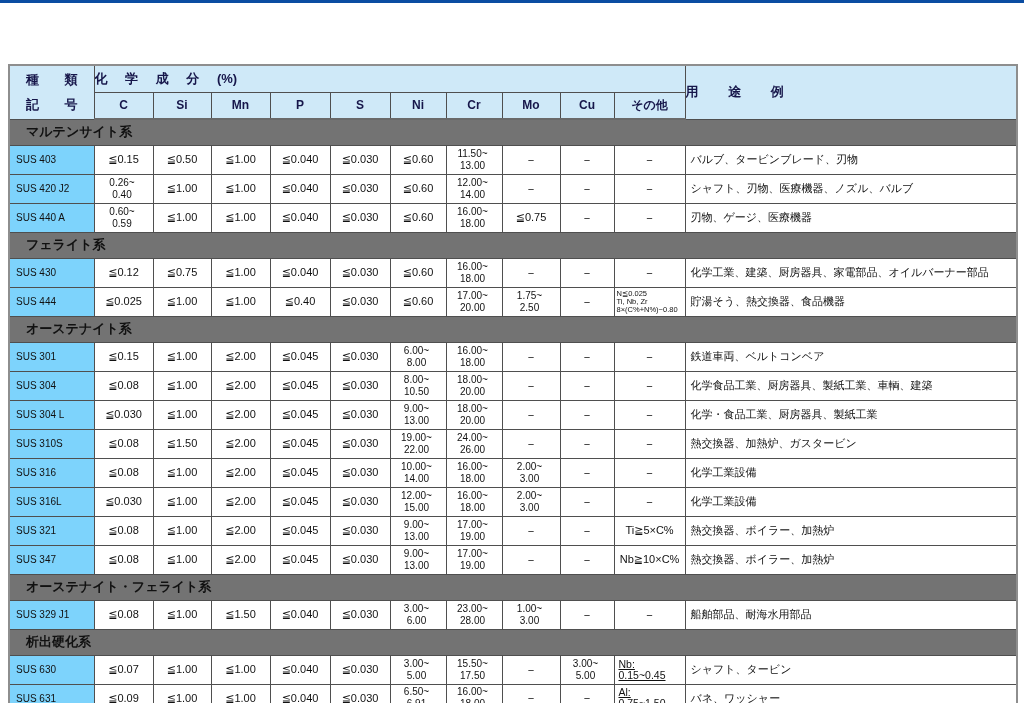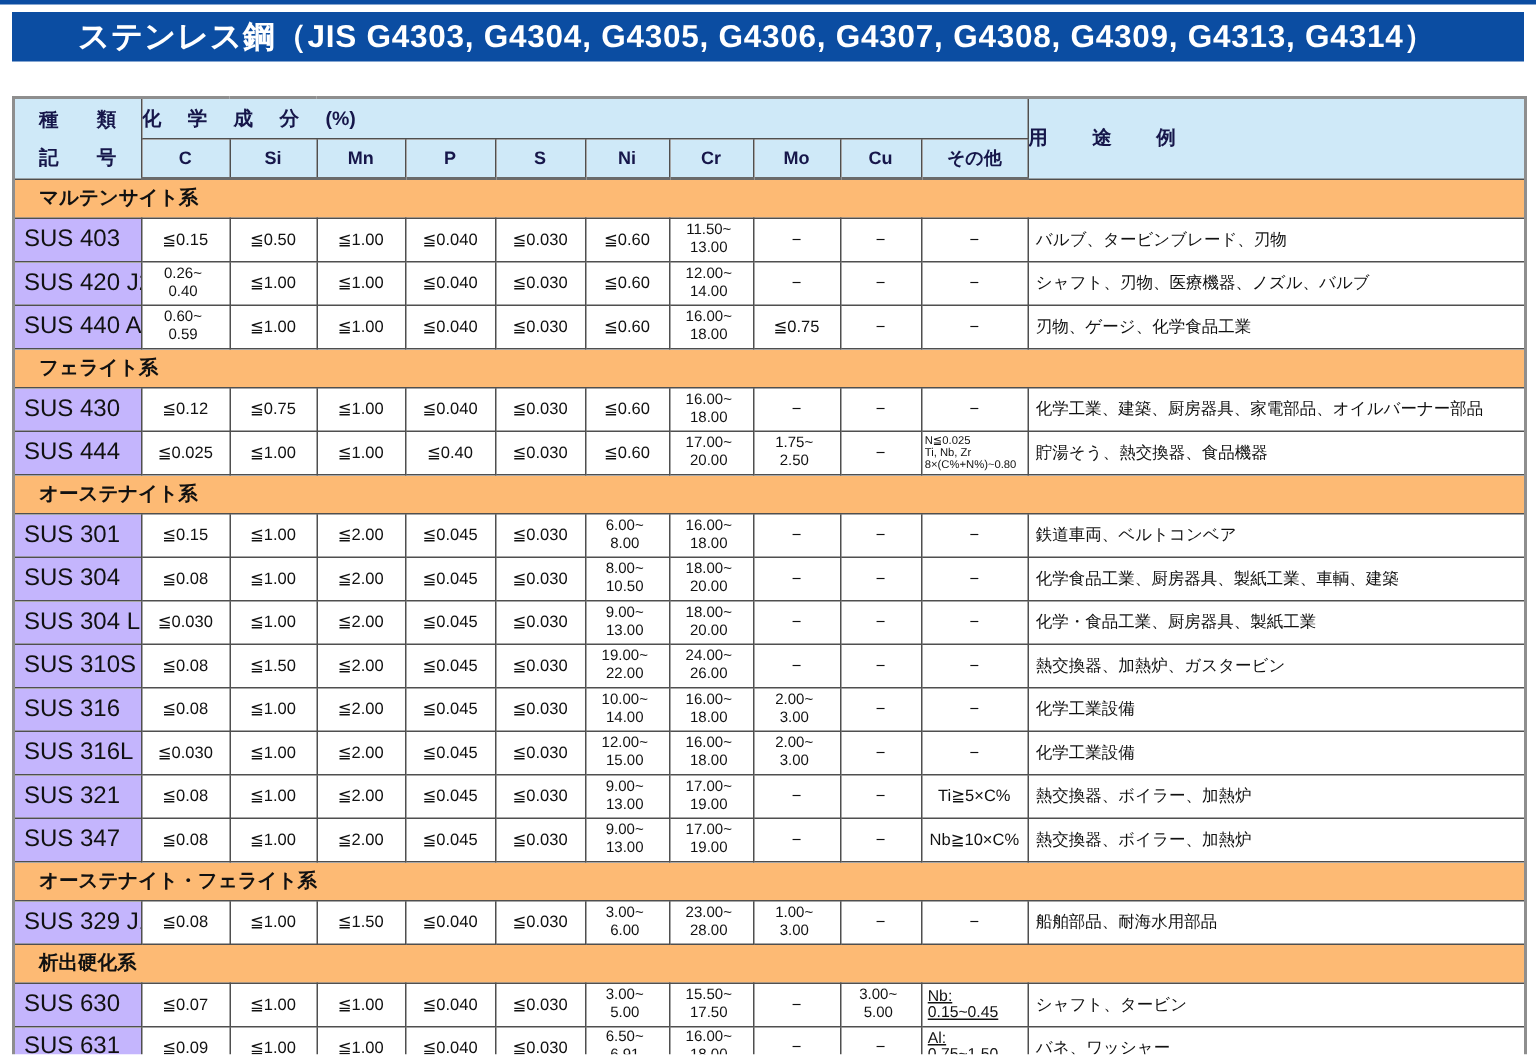--- a/index.html
+++ b/index.html
@@ -26,41 +26,40 @@
   tr.h1 { height:27px; }
   tr.h2 { height:27px; }
   tr.h2 th { font-size:12px; border-bottom:2px solid #6a6a6a; }
   th.kind { vertical-align:middle; }
   th.kind div { font-size:13px; word-spacing:22px; line-height:25px; text-align:center; }
   th.chem-group { font-size:13px; word-spacing:14px; text-align:left; }
   th.usage { font-size:13px; word-spacing:26px; text-align:left; }
 
   tr.section { height:26px; }
   tr.section td {
-    background:#fdba74; font-weight:bold; font-size:13px; color:#111;
+    background:#737373; font-weight:bold; font-size:13px; color:#111;
     text-align:left; padding-left:16px;
   }
 
   tr.data { height:29px; }
-  td.code { background:#c4b5fd; text-align:left; padding-left:6px; font-size:16px; white-space:nowrap;margin-top:17px; }
+  td.code { background:#7dd3fc; text-align:left; padding-left:6px; font-size:10px; white-space:nowrap;margin-top:17px; }
   td.val  { text-align:center; font-size:11px; }
   td.range { text-align:center; padding-right:3px; font-size:10px; }
   td.range div { line-height:12px; }
   td.other-two { text-align:left; padding-left:4px; font-size:10.5px; }
   td.other-two div { line-height:11px;text-decoration:underline; }
   td.other-tiny { text-align:left; padding:1px 2px; font-size:7.5px; }
   td.other-tiny div { line-height:8px; white-space:nowrap; }
   td.use { text-align:left; padding-left:5px; font-size:11px; white-space:nowrap; }
 </style>
 </head>
 <body>
 
 <div class="page">
   <div class="top-strip"></div>
-  <div class="title-bar">ステンレス鋼（JIS G4303, G4304, G4305, G4306, G4307, G4308, G4309, G4313, G4314）</div>
 
   <table class="main">
     <colgroup>
       <col style="width:85px">
         <col style="width:59px">
         <col style="width:58px">
         <col style="width:59px">
       <col style="width:60px">
         <col style="width:60px">
         <col style="width:56px">
@@ -144,21 +143,21 @@
           <td class="val">≦0.040</td>
           <td class="val">≦0.030</td>
           <td class="val">≦0.60</td>
           <td class="range">
             <div>16.00~</div>
             <div>18.00</div>
           </td>
           <td class="val">≦0.75</td>
           <td class="val">−</td>
           <td class="val">−</td>
-          <td class="use">刃物、ゲージ、化学食品工業</td>
+          <td class="use">刃物、ゲージ、医療機器</td>
         </tr>
         <tr class="section">
           <td colspan="12">フェライト系</td>
         </tr>
         <tr class="data">
           <td class="code">SUS 430</td>
           <td class="val">≦0.12</td>
           <td class="val">≦0.75</td>
           <td class="val">≦1.00</td>
           <td class="val">≦0.040</td>

